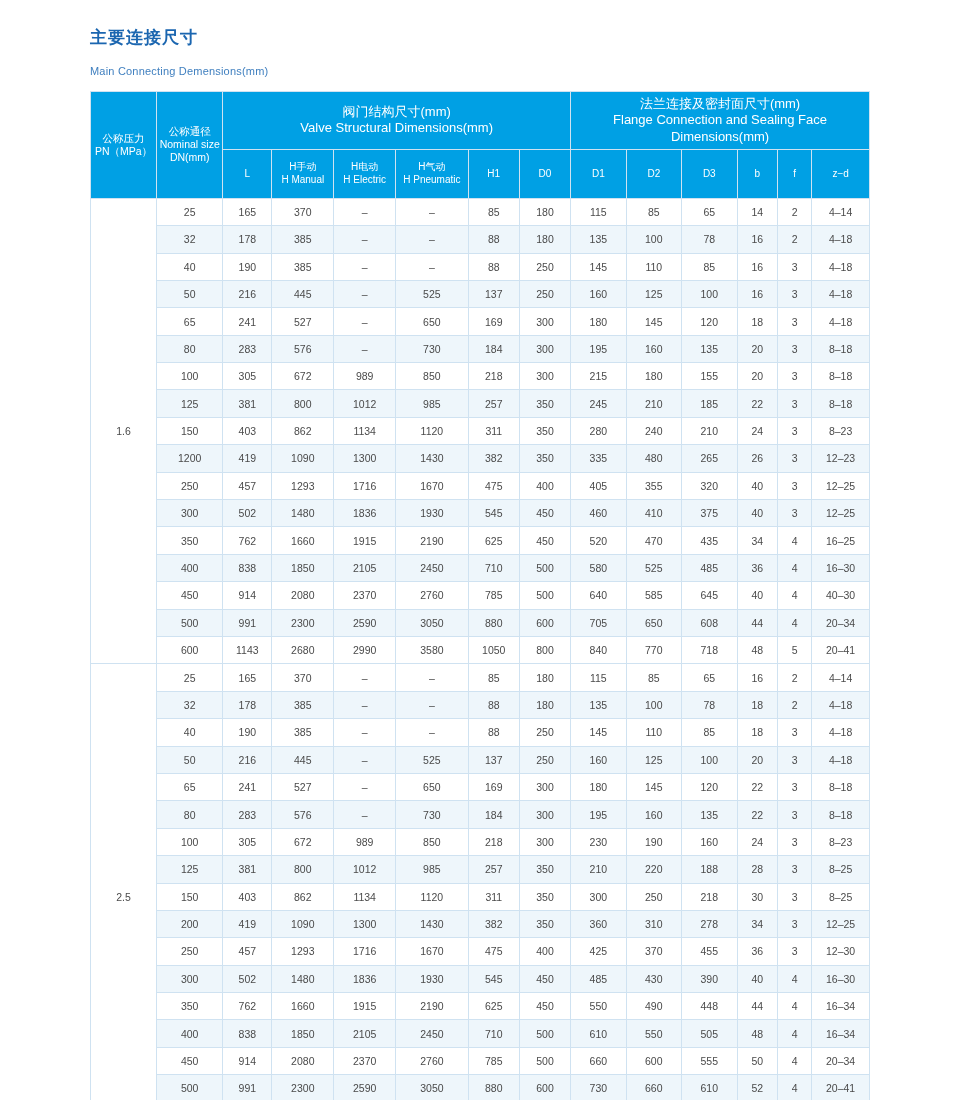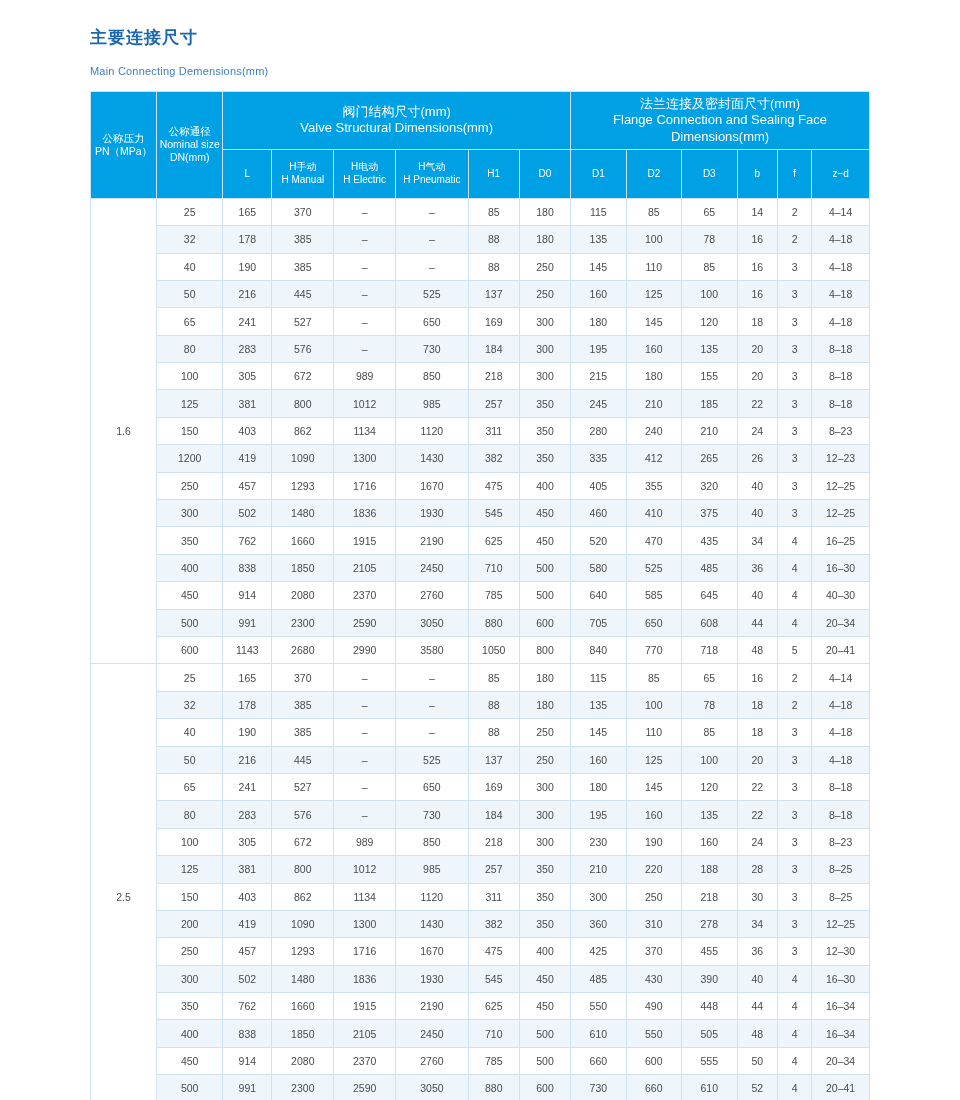--- a/index.html
+++ b/index.html
@@ -323,21 +323,21 @@
         </tr>
         <tr class="even">
           <td>1200</td>
           <td>419</td>
           <td>1090</td>
           <td>1300</td>
           <td>1430</td>
           <td>382</td>
           <td>350</td>
           <td>335</td>
-          <td>412</td>
+          <td>480</td>
           <td>265</td>
           <td>26</td>
           <td>3</td>
           <td>12–23</td>
         </tr>
         <tr class="odd">
           <td>250</td>
           <td>457</td>
           <td>1293</td>
           <td>1716</td>

